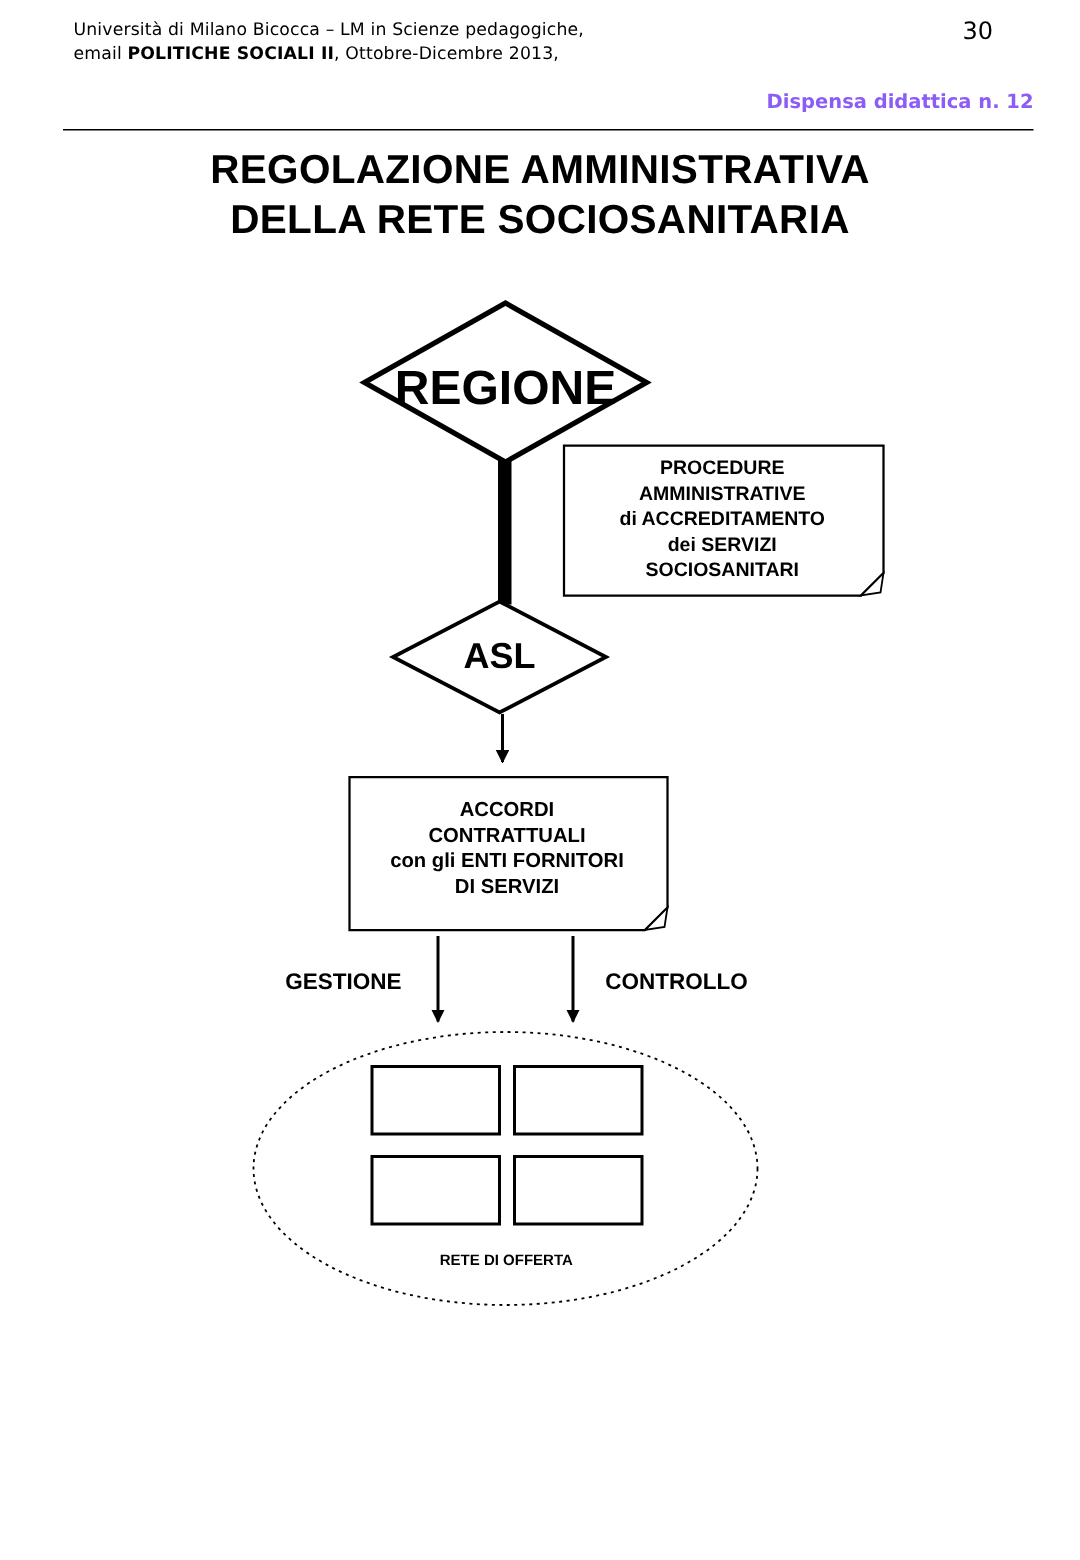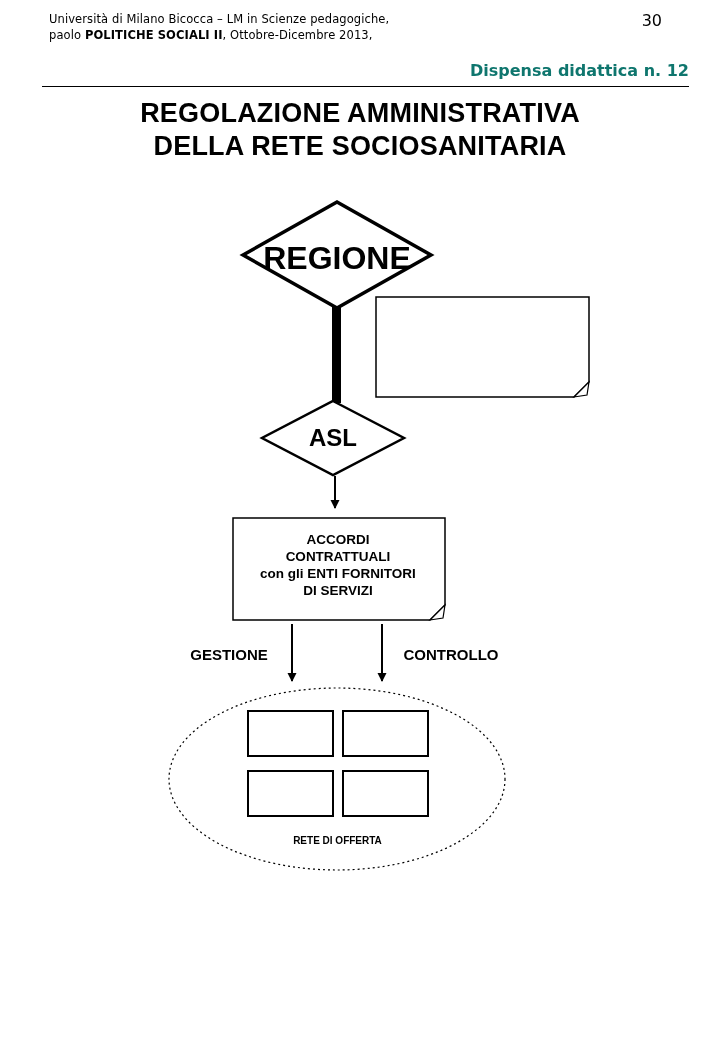--- a/index.html
+++ b/index.html
@@ -21,23 +21,23 @@
     line-height: 16px;
     letter-spacing: 0.1px;
   }
   .b { font-weight: bold; }
   .email-link { color: #99cc33; text-decoration: underline; cursor: pointer; }
   .page-num { position: absolute; right: 58px; top: 11px; font-size: 16px; }
   .dispensa {
     position: absolute;
     right: 31px;
     top: 61px;
-    font-size: 16px;
+    font-size: 13px;
     font-weight: bold;
-    color: #0f766e;
+    color: #8b5cf6;
   }
   .rule { position: absolute; left: 42px; top: 86px; width: 647px; height: 1px; background: #000; }
   
   .title {
     position: absolute;
     left: 0;
     top: 97px;
     width: 720px;
     text-align: center;
     font-family: Liberation Sans, sans-serif;
@@ -65,21 +65,21 @@
   .controllo { left: 386px; top: 646px; width: 130px; font-size: 15px; }
   .rete      { left: 237px; top: 835px; width: 201px; font-size: 10px; }
 </style>
 </head>
 <body>
 
 <div class="page">
 
   <div class="hdr-left">
     <div>Università di Milano Bicocca – LM in Scienze pedagogiche,</div>
-    <div><span>paolo </span><span class="b">POLITICHE SOCIALI II</span><span>, Ottobre-Dicembre 2013,</span></div>
+    <div><span>email </span><span class="b">POLITICHE SOCIALI II</span><span>, Ottobre-Dicembre 2013,</span></div>
   </div>
   <div class="page-num">30</div>
   <div class="dispensa">Dispensa didattica n. 12</div>
   <div class="rule"></div>
 
   <div class="title">REGOLAZIONE AMMINISTRATIVA
 DELLA RETE SOCIOSANITARIA</div>
 
   <svg class="canvas" width="720" height="1040" viewBox="0 0 720 1040">
     <defs>
@@ -107,20 +107,25 @@
 
     <ellipse cx="337" cy="779" rx="168" ry="91" fill="none" stroke="#000000" stroke-width="1.2" stroke-dasharray="2 3"></ellipse>
 
     <rect x="248" y="711" width="85" height="45" fill="#ffffff" stroke="#000000" stroke-width="2"></rect>
     <rect x="343" y="711" width="85" height="45" fill="#ffffff" stroke="#000000" stroke-width="2"></rect>
     <rect x="248" y="771" width="85" height="45" fill="#ffffff" stroke="#000000" stroke-width="2"></rect>
     <rect x="343" y="771" width="85" height="45" fill="#ffffff" stroke="#000000" stroke-width="2"></rect>
   </svg>
 
   <div class="dlabel regione">REGIONE</div>
+  <div class="dlabel note1">PROCEDURE
+AMMINISTRATIVE
+di ACCREDITAMENTO
+dei  SERVIZI
+SOCIOSANITARI</div>
   <div class="dlabel note2">ACCORDI
 CONTRATTUALI
 con gli ENTI FORNITORI
 DI SERVIZI</div>
   <div class="dlabel asl">ASL</div>
   <div class="dlabel gestione">GESTIONE</div>
   <div class="dlabel controllo">CONTROLLO</div>
   <div class="dlabel rete">RETE DI OFFERTA</div>
 
 </div>

